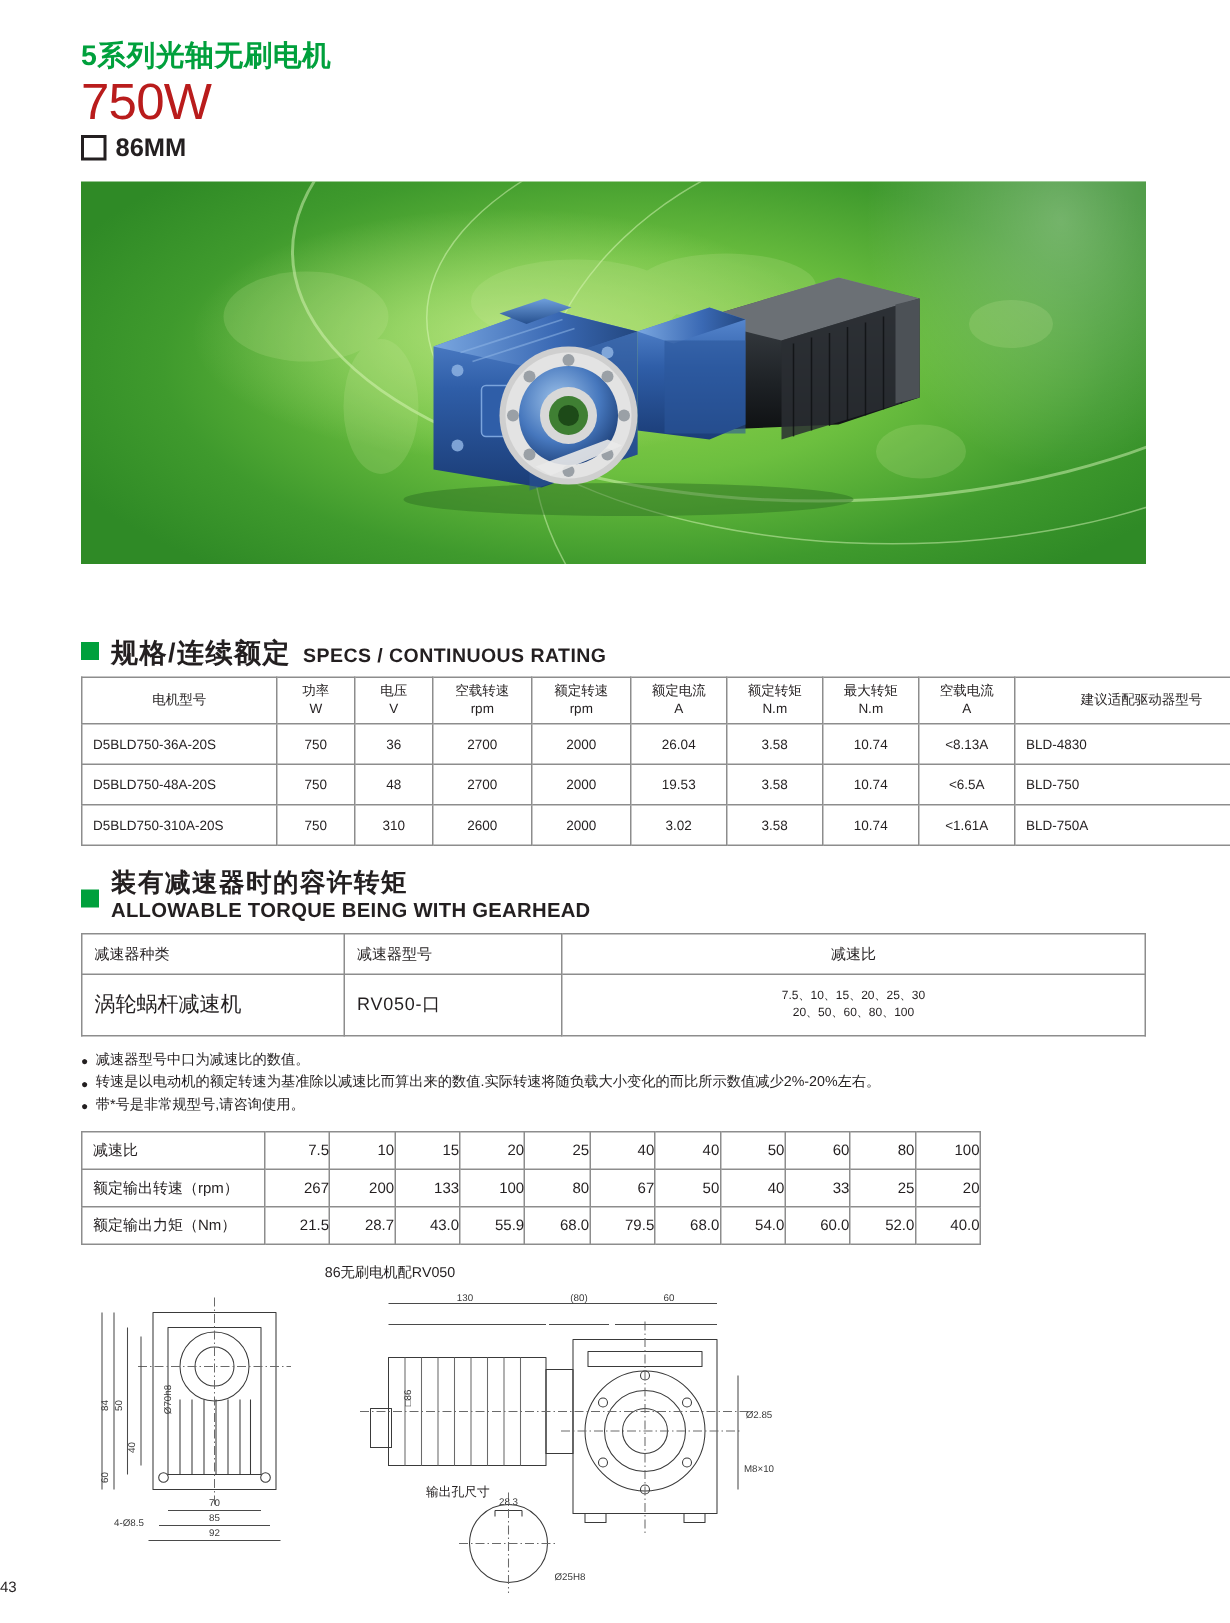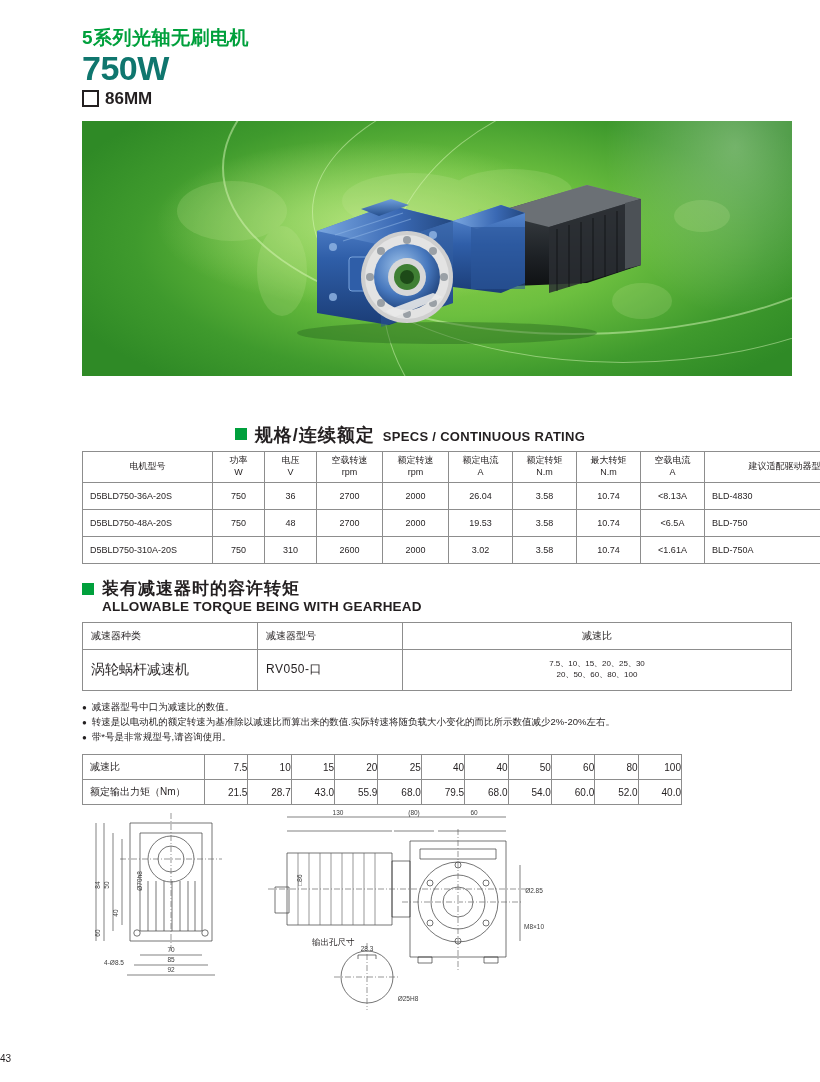--- a/index.html
+++ b/index.html
@@ -13,39 +13,39 @@
     position: relative;
     font-family: "Liberation Sans", sans-serif;
     color: #231f20;
     overflow: hidden;
   }
   .page {
     position: relative;
     width: 820px;
     height: 1082px;
     box-sizing: border-box;
-    padding: 0 82px;
+    padding: 0 54px;
   }
 
   
   .header {
     padding-top: 28px;
   }
   .series-title {
     color: #00a03c;
     font-size: 19px;
     font-weight: bold;
     letter-spacing: 0.5px;
     line-height: 1.1;
     margin: 0 0 2px 0;
   }
   .watt {
     font-size: 34px;
-    font-weight: bold;
-    color: #0f766e;
+    font-weight: normal;
+    color: #b91c1c;
     line-height: 1.05;
     letter-spacing: -0.5px;
     margin: 0;
   }
   .frame-line {
     display: flex;
     align-items: center;
     gap: 6px;
     margin-top: 2px;
   }
@@ -101,21 +101,20 @@
     height: 185px;
   }
 
   
   .sec-head {
     display: flex;
     align-items: flex-end;
     gap: 8px;
     margin-top: 16px;
     margin-bottom: 7px;
-    justify-content: center;
   }
   .sec-mark {
     width: 12px;
     height: 12px;
     background: #00a03c;
     margin-bottom: 4px;
     flex: 0 0 auto;
   }
   .sec-cn {
     font-size: 18px;
@@ -126,21 +125,21 @@
   .sec-en {
     font-size: 13px;
     font-weight: bold;
     letter-spacing: 0.3px;
     line-height: 1;
     padding-bottom: 1px;
     margin-top: 38px;
   }
   .sec-head-stack {
     display: flex;
-    align-items: flex-start;
+    align-items: center;
     gap: 8px;
     margin-top: 14px;
     margin-bottom: 6px;
   }
   .sec-head-stack .sec-mark { margin-top: 5px; margin-bottom: 0; }
   .stack-cn {
     font-size: 17px;
     font-weight: bold;
     letter-spacing: 1px;
     line-height: 1.25;
@@ -571,36 +570,51 @@
         <td>20</td>
         <td>25</td>
         <td>40</td>
         <td>40</td>
         <td>50</td>
         <td>60</td>
         <td>80</td>
         <td>100</td>
       </tr>
       <tr>
+        <td class="rowhead">额定输出转速（rpm）</td>
+        <td>267</td>
+        <td>200</td>
+        <td>133</td>
+        <td>100</td>
+        <td>80</td>
+        <td>67</td>
+        <td>50</td>
+        <td>40</td>
+        <td>33</td>
+        <td>25</td>
+        <td>20</td>
+      </tr>
+      <tr>
         <td class="rowhead">额定输出力矩（Nm）</td>
         <td>21.5</td>
         <td>28.7</td>
         <td>43.0</td>
         <td>55.9</td>
         <td>68.0</td>
         <td>79.5</td>
         <td>68.0</td>
         <td>54.0</td>
         <td>60.0</td>
         <td>52.0</td>
         <td>40.0</td>
       </tr>
     </tbody>
   </table>
 
+  <div class="drawing-caption">86无刷电机配RV050</div>
 
   <div class="drawings">
     <svg width="710" height="205" viewBox="0 0 710 205">
       <g fill="none" stroke="#3a3a3a" stroke-width="0.7" stroke-linejoin="round">
 
         <rect x="48" y="18" width="82" height="118"></rect>
 
         <rect x="58" y="28" width="62" height="98"></rect>
 
         <circle cx="89" cy="54" r="23"></circle>

